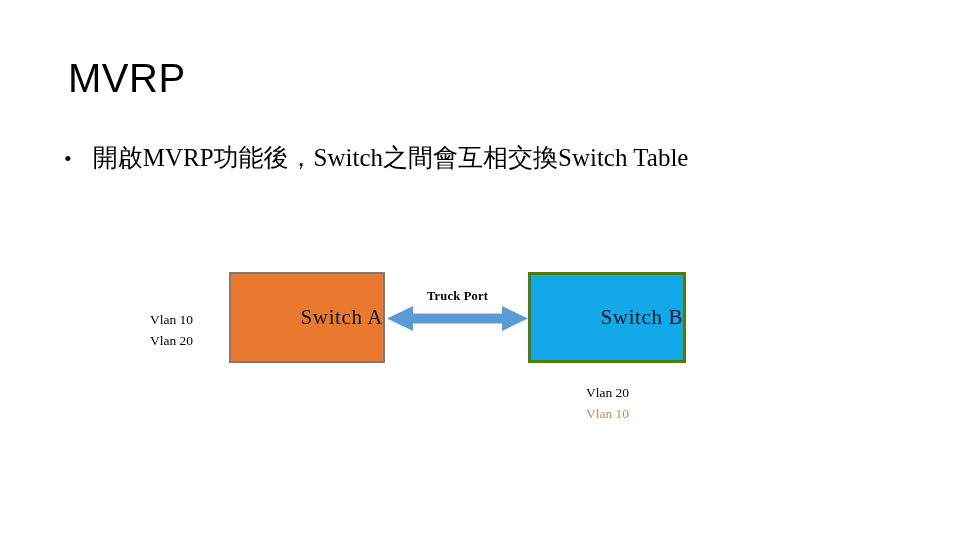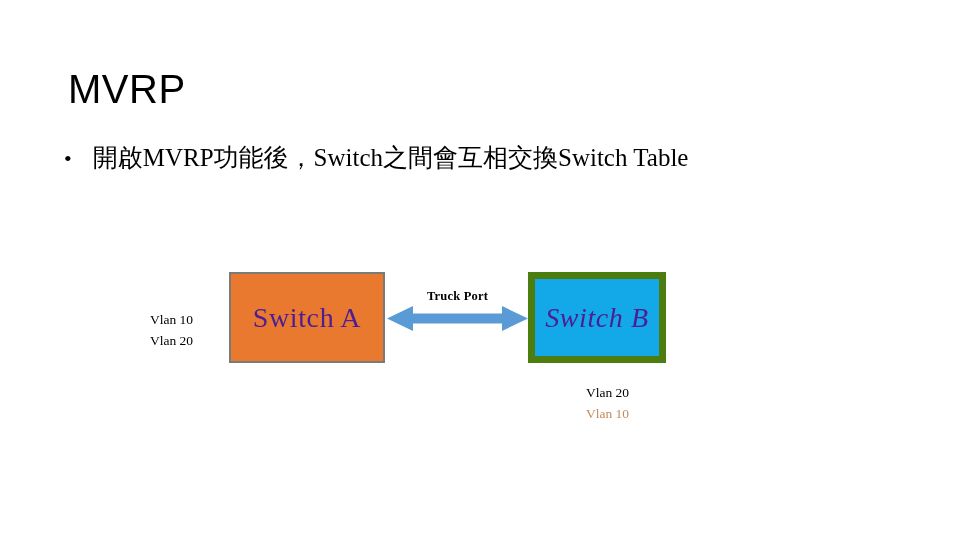--- a/index.html
+++ b/index.html
@@ -17,21 +17,21 @@
     position: relative;
     width: 960px;
     height: 540px;
     background: #ffffff;
   }
 
   
   .slide-title {
     position: absolute;
     left: 68px;
-    top: 66px;
+    top: 55px;
     font-family: "Liberation Sans", sans-serif;
     font-size: 40px;
     font-weight: 300;
     color: #000000;
     letter-spacing: 0.5px;
     line-height: 1.15;
     white-space: nowrap;
   }
 
   
@@ -90,38 +90,37 @@
   .vlan-line-orange { color: #C38B5C; }
 
   .switch-box {
     position: absolute;
     top: 272px;
     width: 156px;
     height: 91px;
     box-sizing: border-box;
     display: flex;
     align-items: center;
-    justify-content: center;
-    color: #4c1d95;
+    justify-content: flex-end;
+    color: #0f172a;
     font-family: "Liberation Serif", serif;
-    font-size: 28px;
+    font-size: 21px;
     letter-spacing: 0.6px;
     line-height: 1;
   }
   .switch-a {
     left: 229px;
     background: #E8792F;
     border: 2px solid #7A7A7A;
   }
   .switch-b {
     left: 528px;
-    width: 138px;
+    width: 158px;
     background: #13A9E8;
-    border: 7px solid #4d7c0f;
-    font-style: italic;
+    border: 3px solid #4d7c0f;
   }
 
   .arrow-wrap {
     position: absolute;
     left: 387px;
     top: 304px;
     width: 141px;
     height: 29px;
   }
   .arrow-wrap svg { display: block; }

